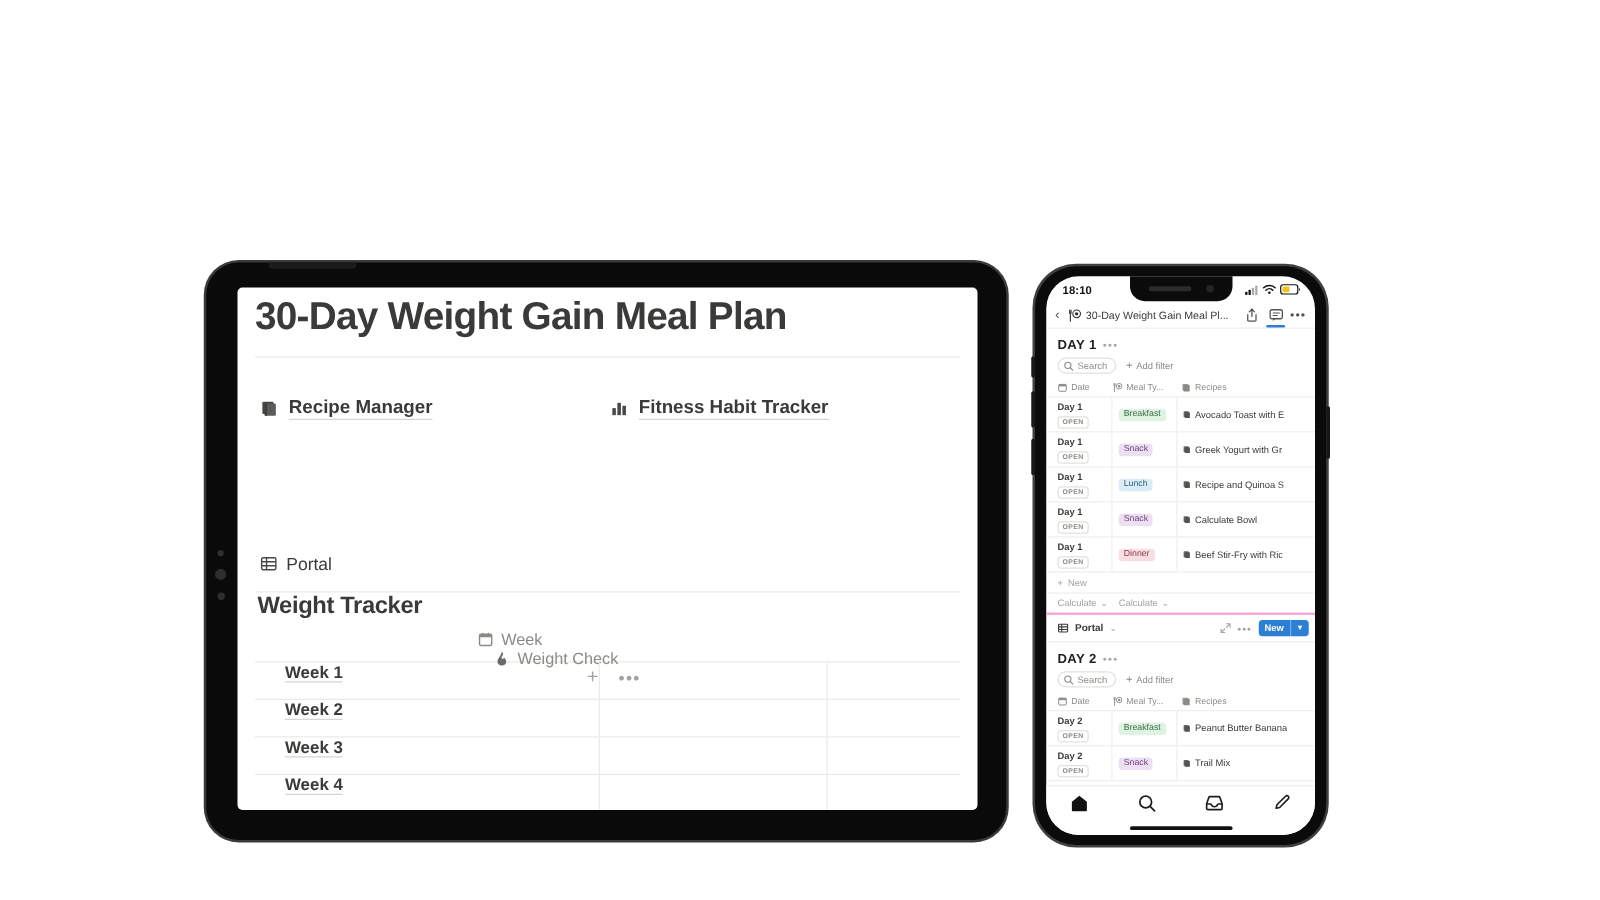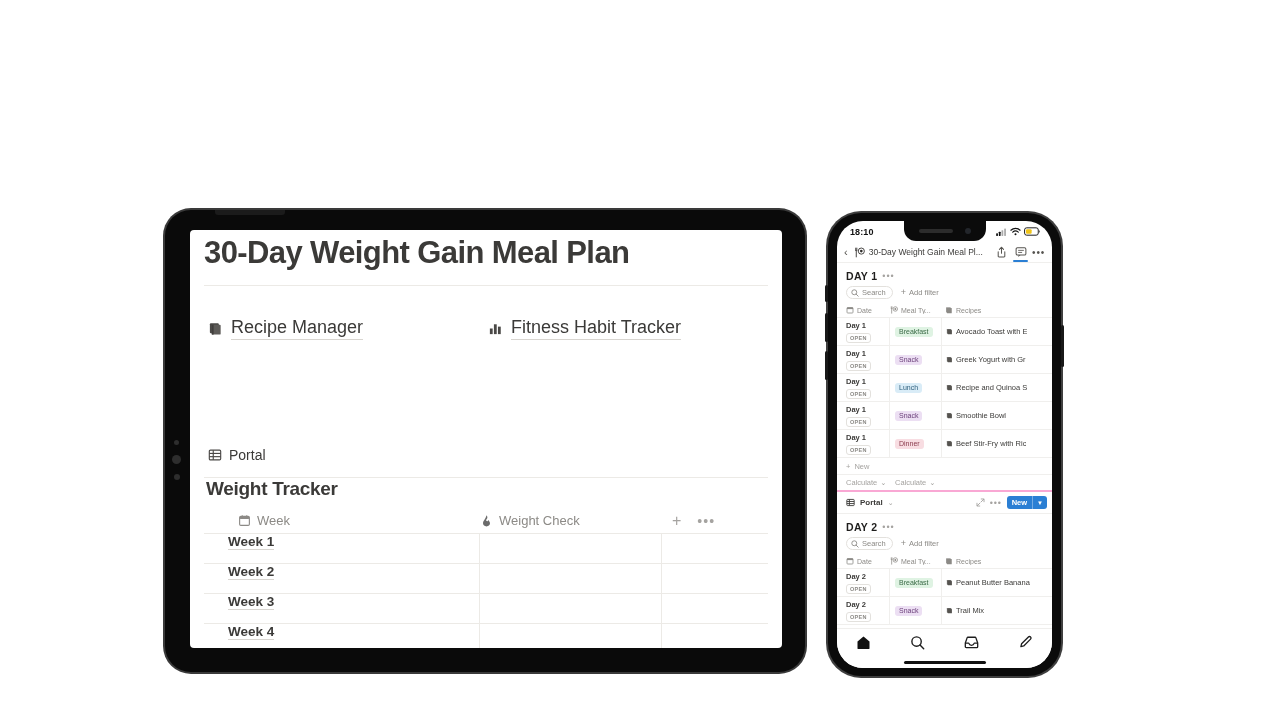--- a/index.html
+++ b/index.html
@@ -40,40 +40,40 @@
     letter-spacing: -0.6px; padding-top: 4px; line-height: 1.2;
     white-space: nowrap;
   }
   .doc-divider { height: 1px; background: #eceae6; margin-top: 14px; }
 
   .link-row {
     display: flex; margin-top: 31px; padding-left: 4px;
   }
   .link-row .col { width: 50%; display: flex; align-items: center; gap: 8px; }
   .page-link {
-    font-size: 18px; color: #3b3a38; font-weight: 400;
+    font-size: 15px; color: #3b3a38; font-weight: 700;
     border-bottom: 1px solid #d8d5d0; padding-bottom: 1px;
     white-space: nowrap;
   }
   .ic { display: inline-flex; align-items: center; justify-content: center; flex: 0 0 auto; }
 
   .portal-row {
     display: flex; align-items: center; gap: 7px;
     margin-top: 107px; padding-left: 4px;
   }
   .portal-label { font-size: 14px; color: #3b3a38; font-weight: 500; }
   .portal-divider { height: 1px; background: #eceae6; margin-top: 14px; }
 
   .wt-title {
     font-size: 19px; font-weight: 700; color: #3b3a38;
     padding-left: 2px; letter-spacing: -0.3px;
   }
 
   .tbl { width: 100%; margin-top: 8px; }
-  .tbl-head { display: flex; align-items: center; height: 25px; }
+  .tbl-head { display: flex; align-items: center; height: 25px; flex-direction: column; }
   .tbl-head .th {
     display: flex; align-items: center; gap: 6px;
     font-size: 13px; color: #8c8a86;
   }
   .th.c1 { width: 276px; padding-left: 34px; }
   .th.c2 { width: 182px; }
   .th.actions { display: flex; align-items: center; gap: 16px; padding-left: 10px; }
   .th-plus { font-size: 16px; color: #a5a3a0; line-height: 1; }
   .th-dots { font-size: 14px; color: #a5a3a0; letter-spacing: 1px; line-height: 1; }
 
@@ -543,21 +543,21 @@
                 <div class="mtd k2">
                   <span class="tag" style="background: rgb(236, 223, 243); color: rgb(107, 63, 122);">Snack</span>
                 </div>
                 <div class="mtd k3">
                   <span class="ic">
                     <svg width="7" height="7" viewBox="0 0 16 16">
                         <rect x="2" y="2.5" width="9.5" height="10.5" rx="1" fill="#6b6966"></rect>
                         <rect x="4" y="4" width="9.5" height="10.5" rx="1" fill="#55534f"></rect>
                       </svg>
                   </span>
-                  <span class="recipe-txt">Smoothie Bowl</span>
+                  <span class="recipe-txt">Calculate Bowl</span>
                 </div>
               </div>
 
               <div class="mt-row">
                 <div class="mtd k1">
                   <span class="day-txt">Day 1</span>
                   <span class="open-badge">OPEN</span>
                 </div>
                 <div class="mtd k2">
                   <span class="tag" style="background: rgb(248, 221, 226); color: rgb(138, 58, 76);">Dinner</span>

